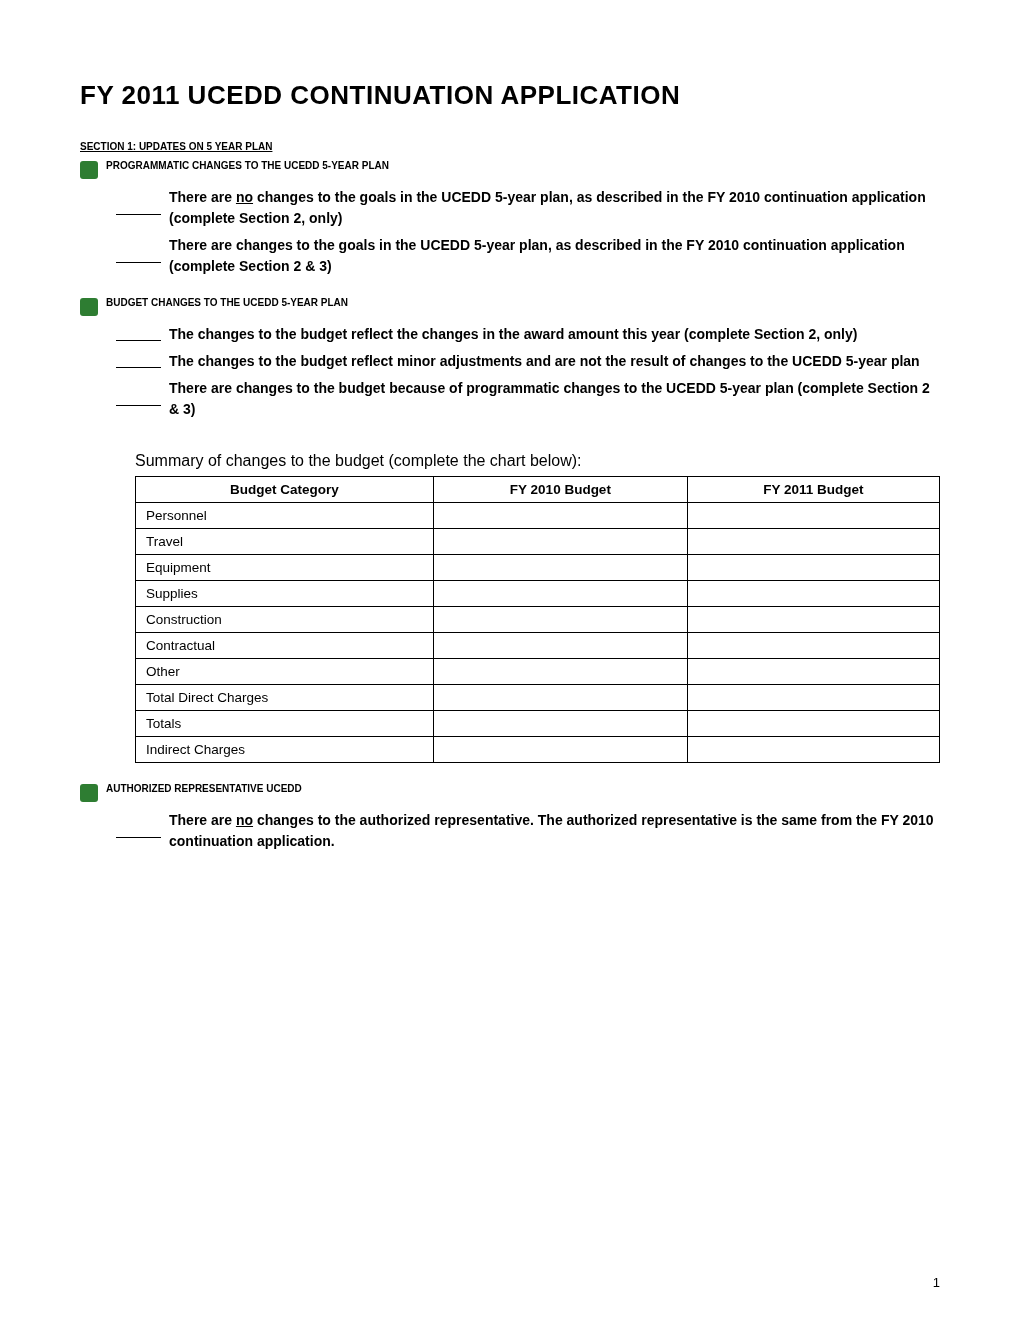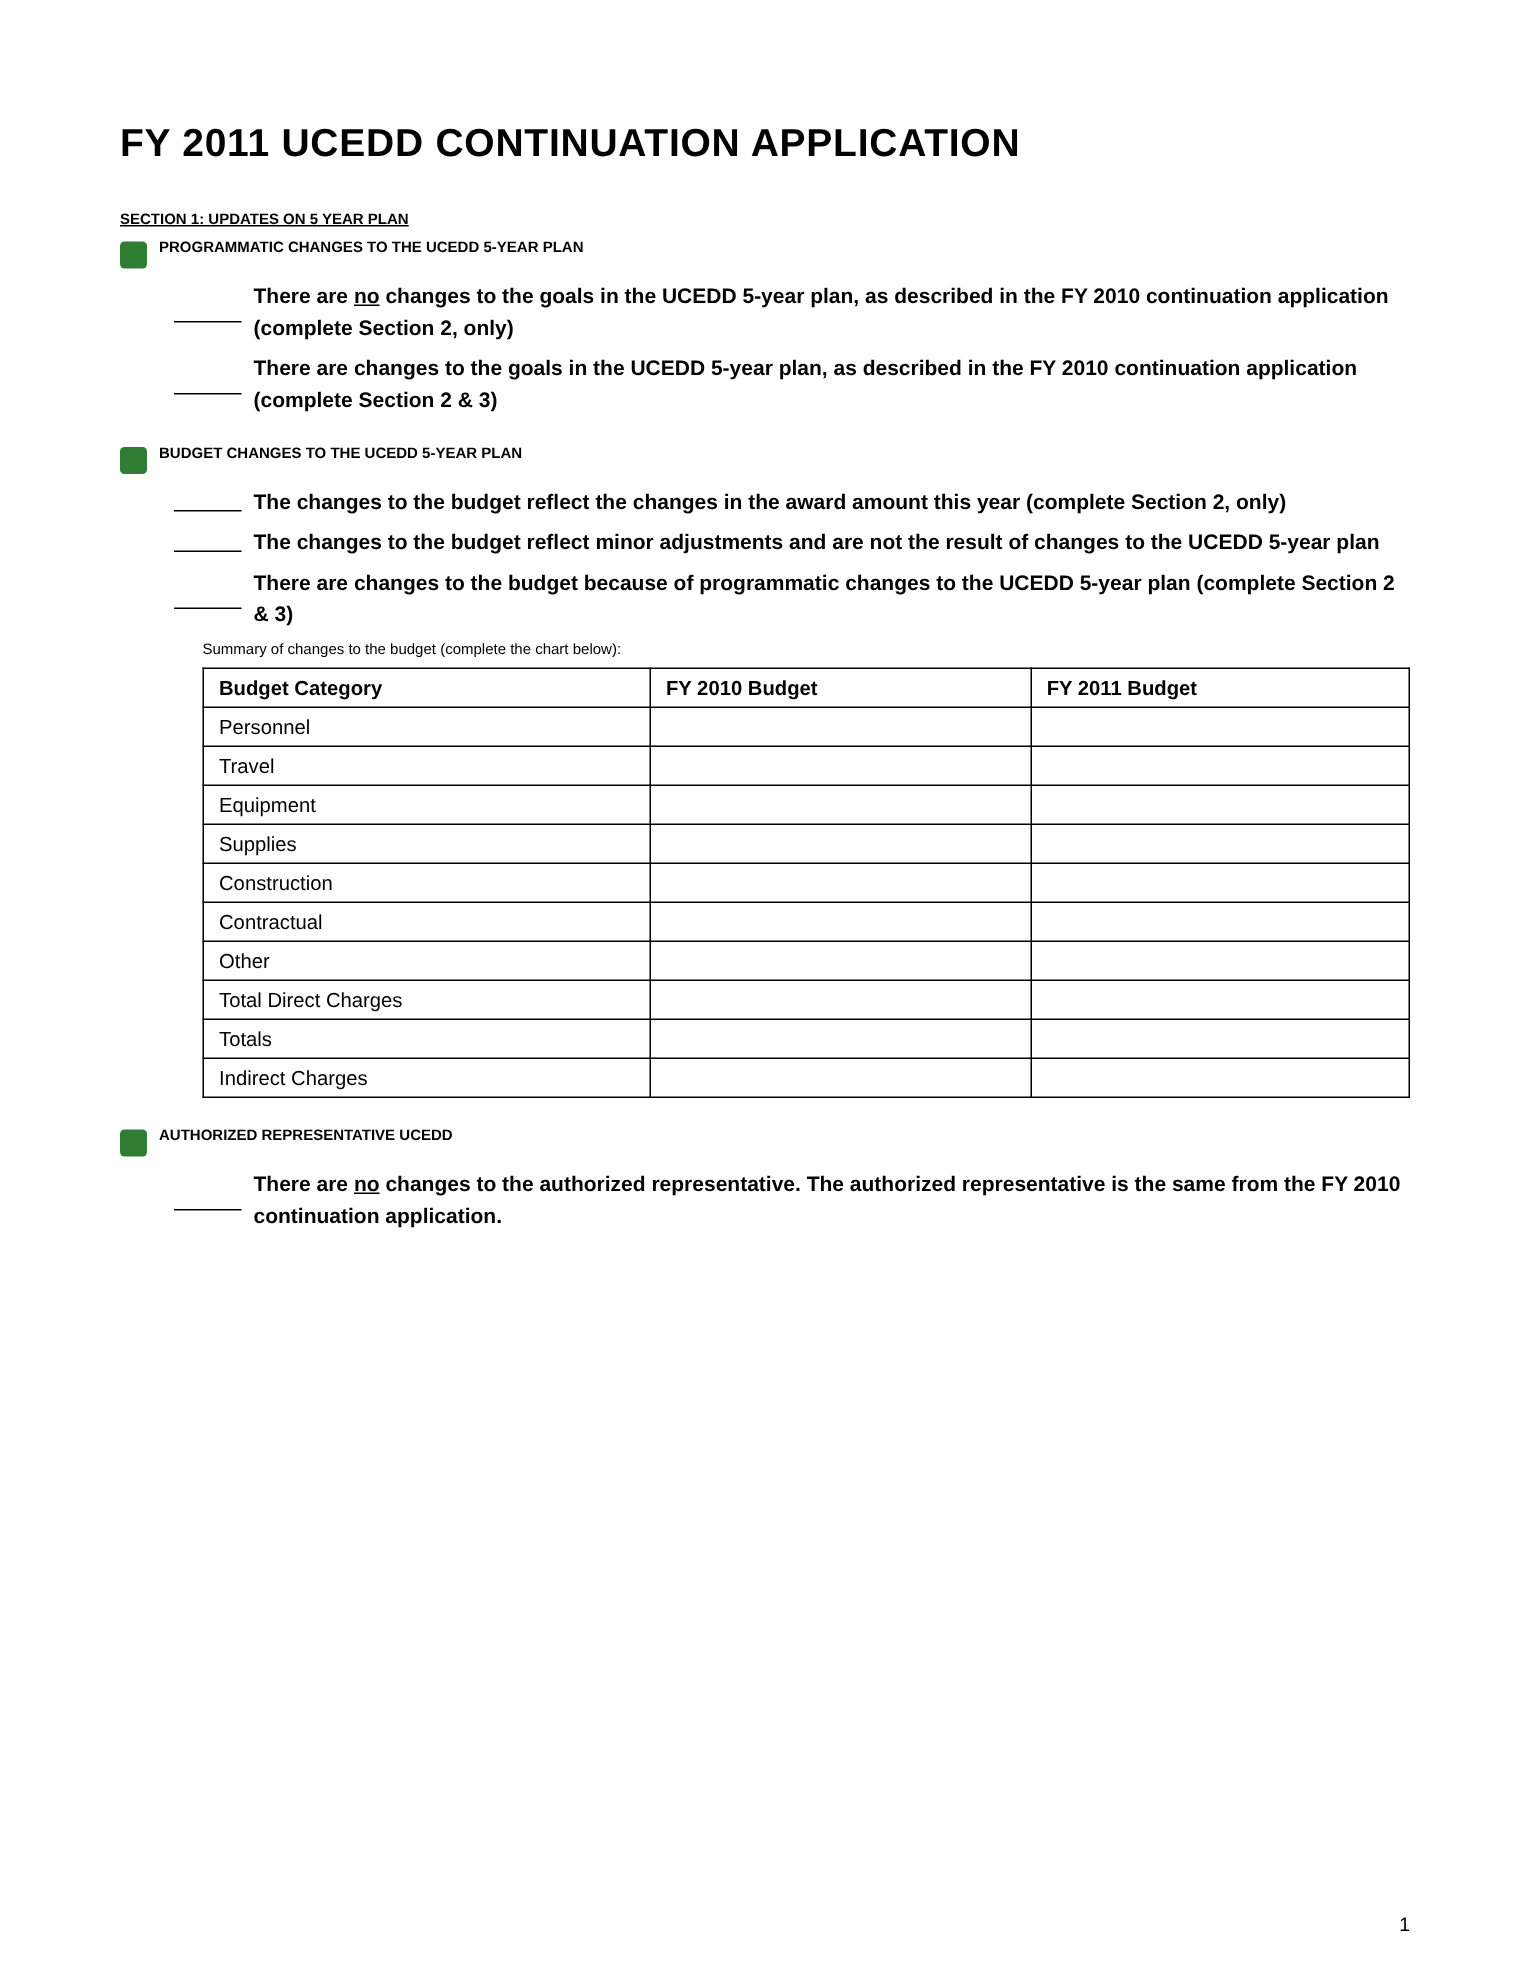--- a/index.html
+++ b/index.html
@@ -80,42 +80,42 @@
     .checklist-text u {
       text-decoration: underline;
     }
 
     .section-block {
       margin-bottom: 20px;
     }
 
     .summary-text {
       margin-left: 55px;
-      margin-top: 8px;
+      margin-top: 32px;
       margin-bottom: 6px;
-      font-size: 10px;
+      font-size: 16px;
     }
 
     table {
       border-collapse: collapse;
       margin-left: 55px;
       width: calc(100% - 55px);
       margin-top: 4px;
     }
 
     table th, table td {
       border: 1px solid #000;
       padding: 5px 10px;
       font-size: 13.5px;
     }
 
     table th {
       font-weight: bold;
       background-color: #fff;
-      text-align: left;
+      text-align: center;
     }
 
     table td {
       min-height: 24px;
       height: 26px;
     }
 
     .page-number {
       position: absolute;
       bottom: 30px;

